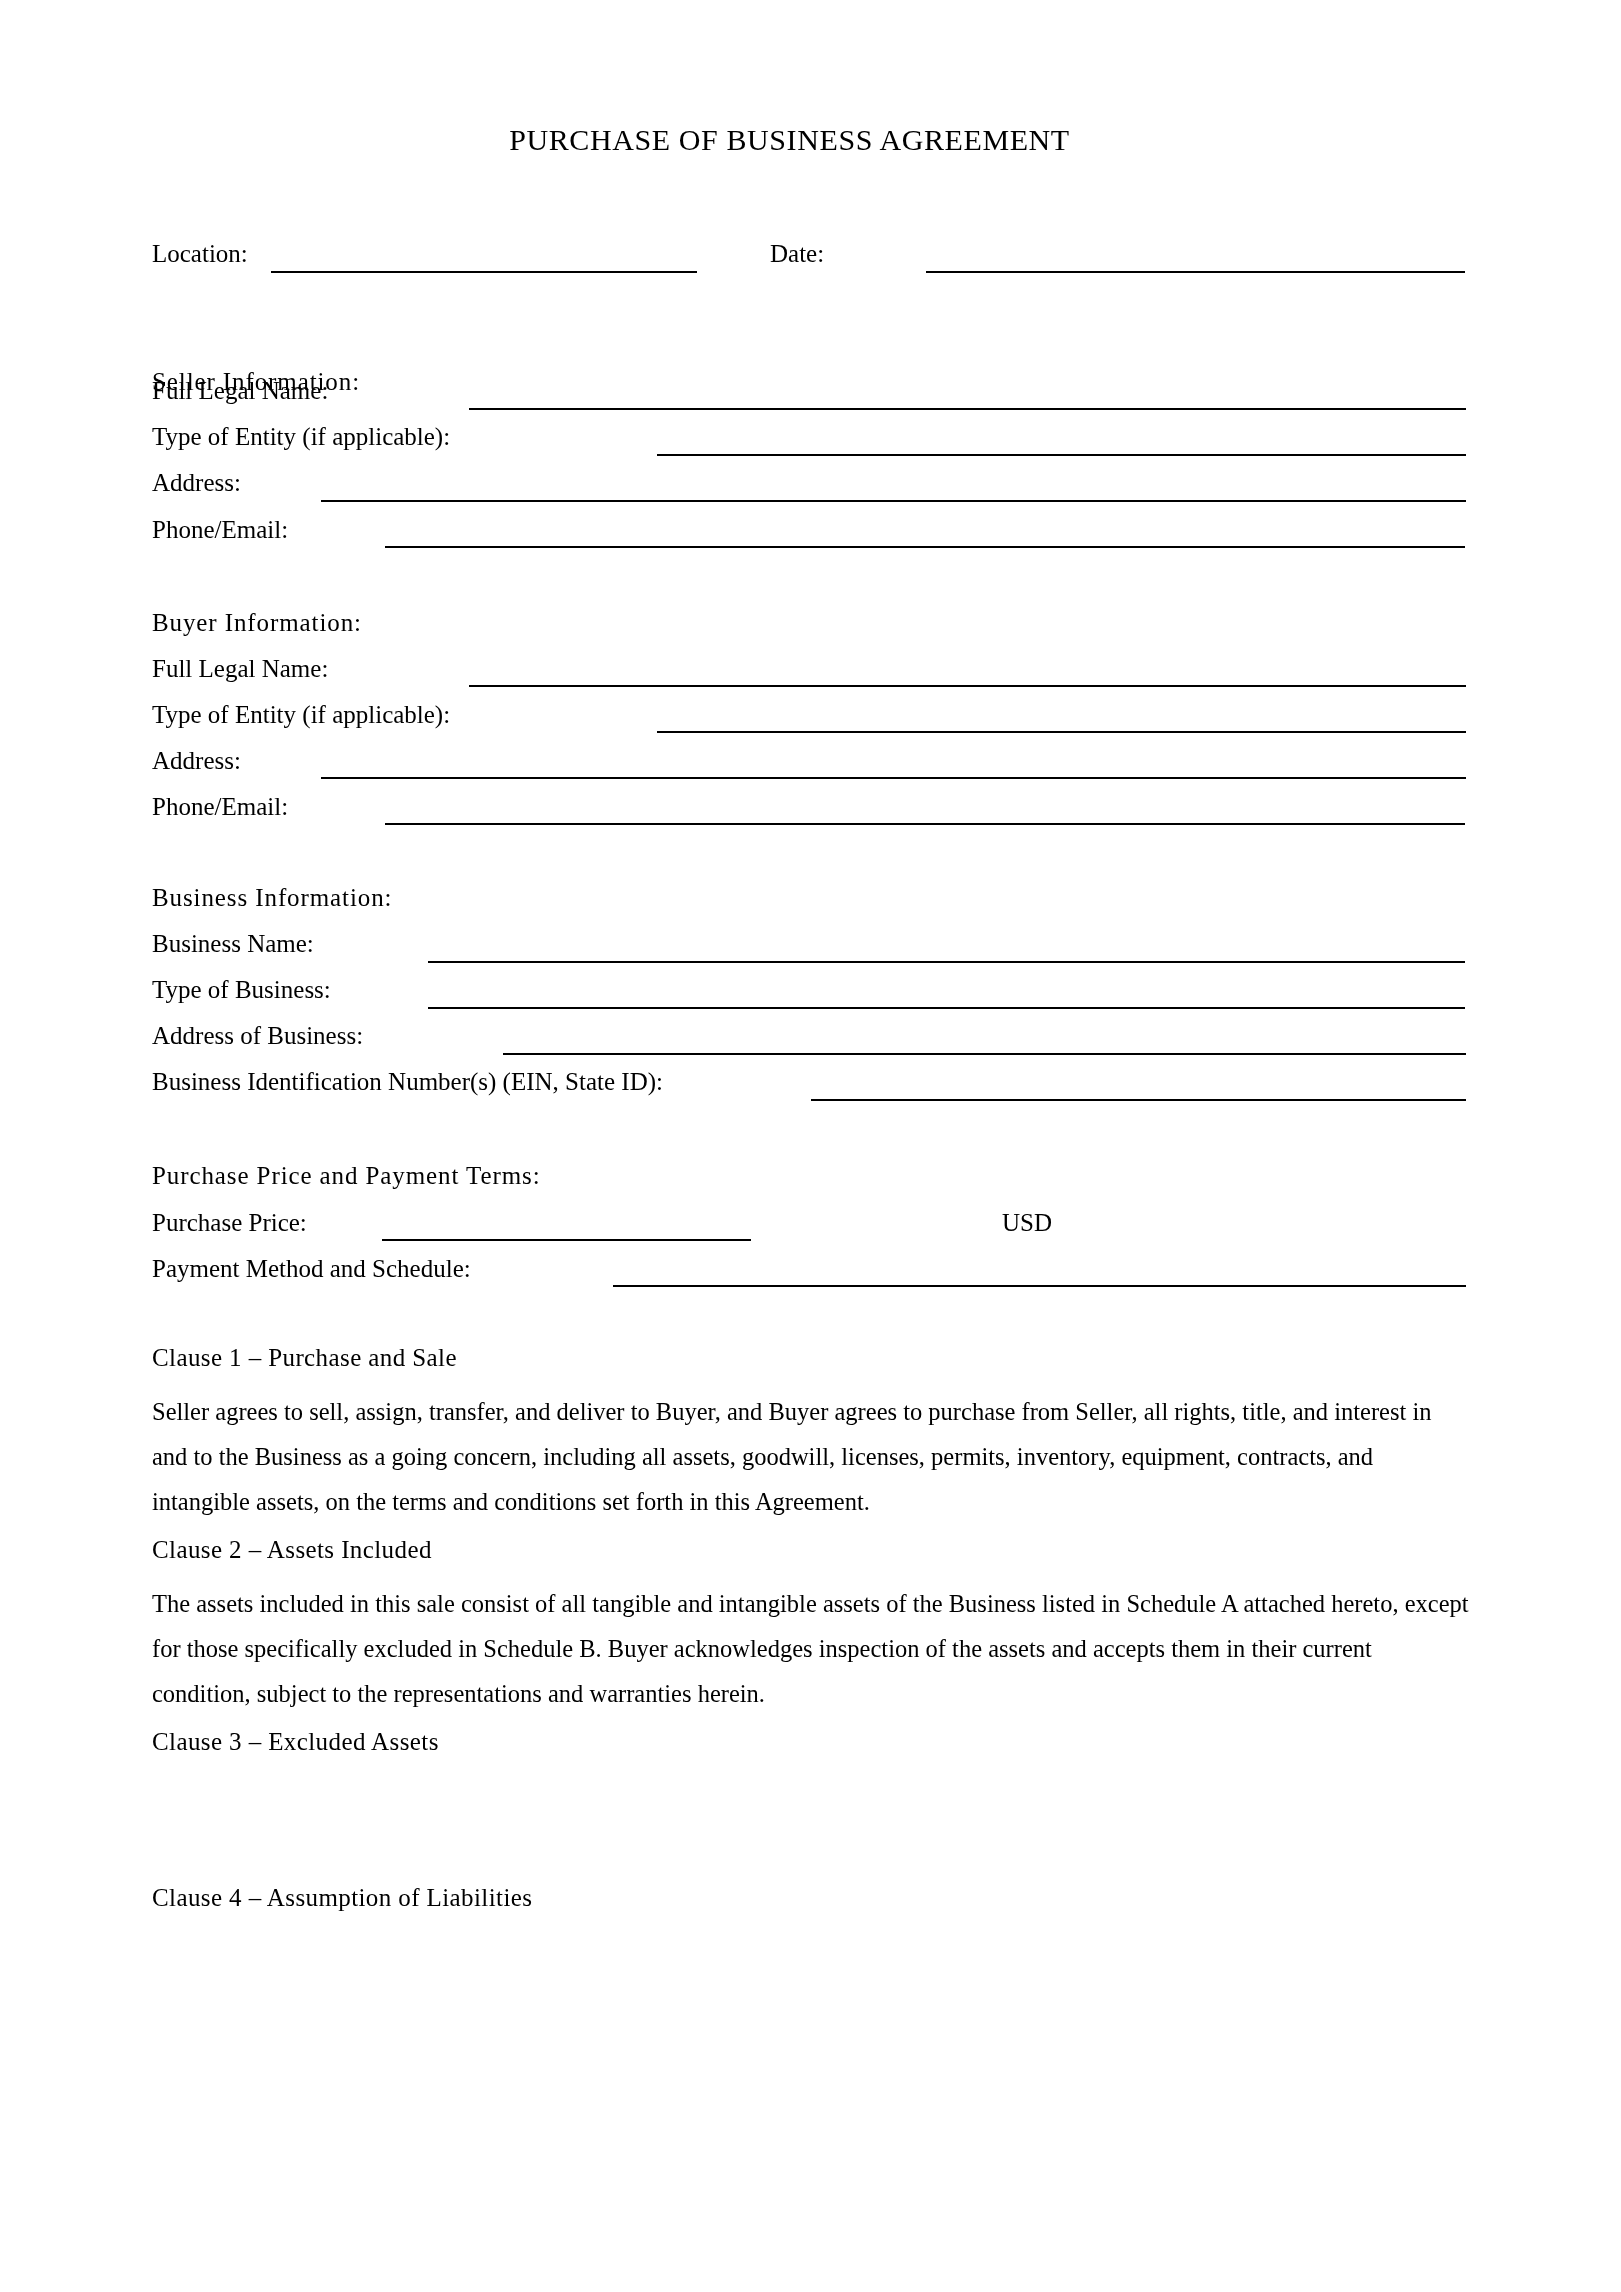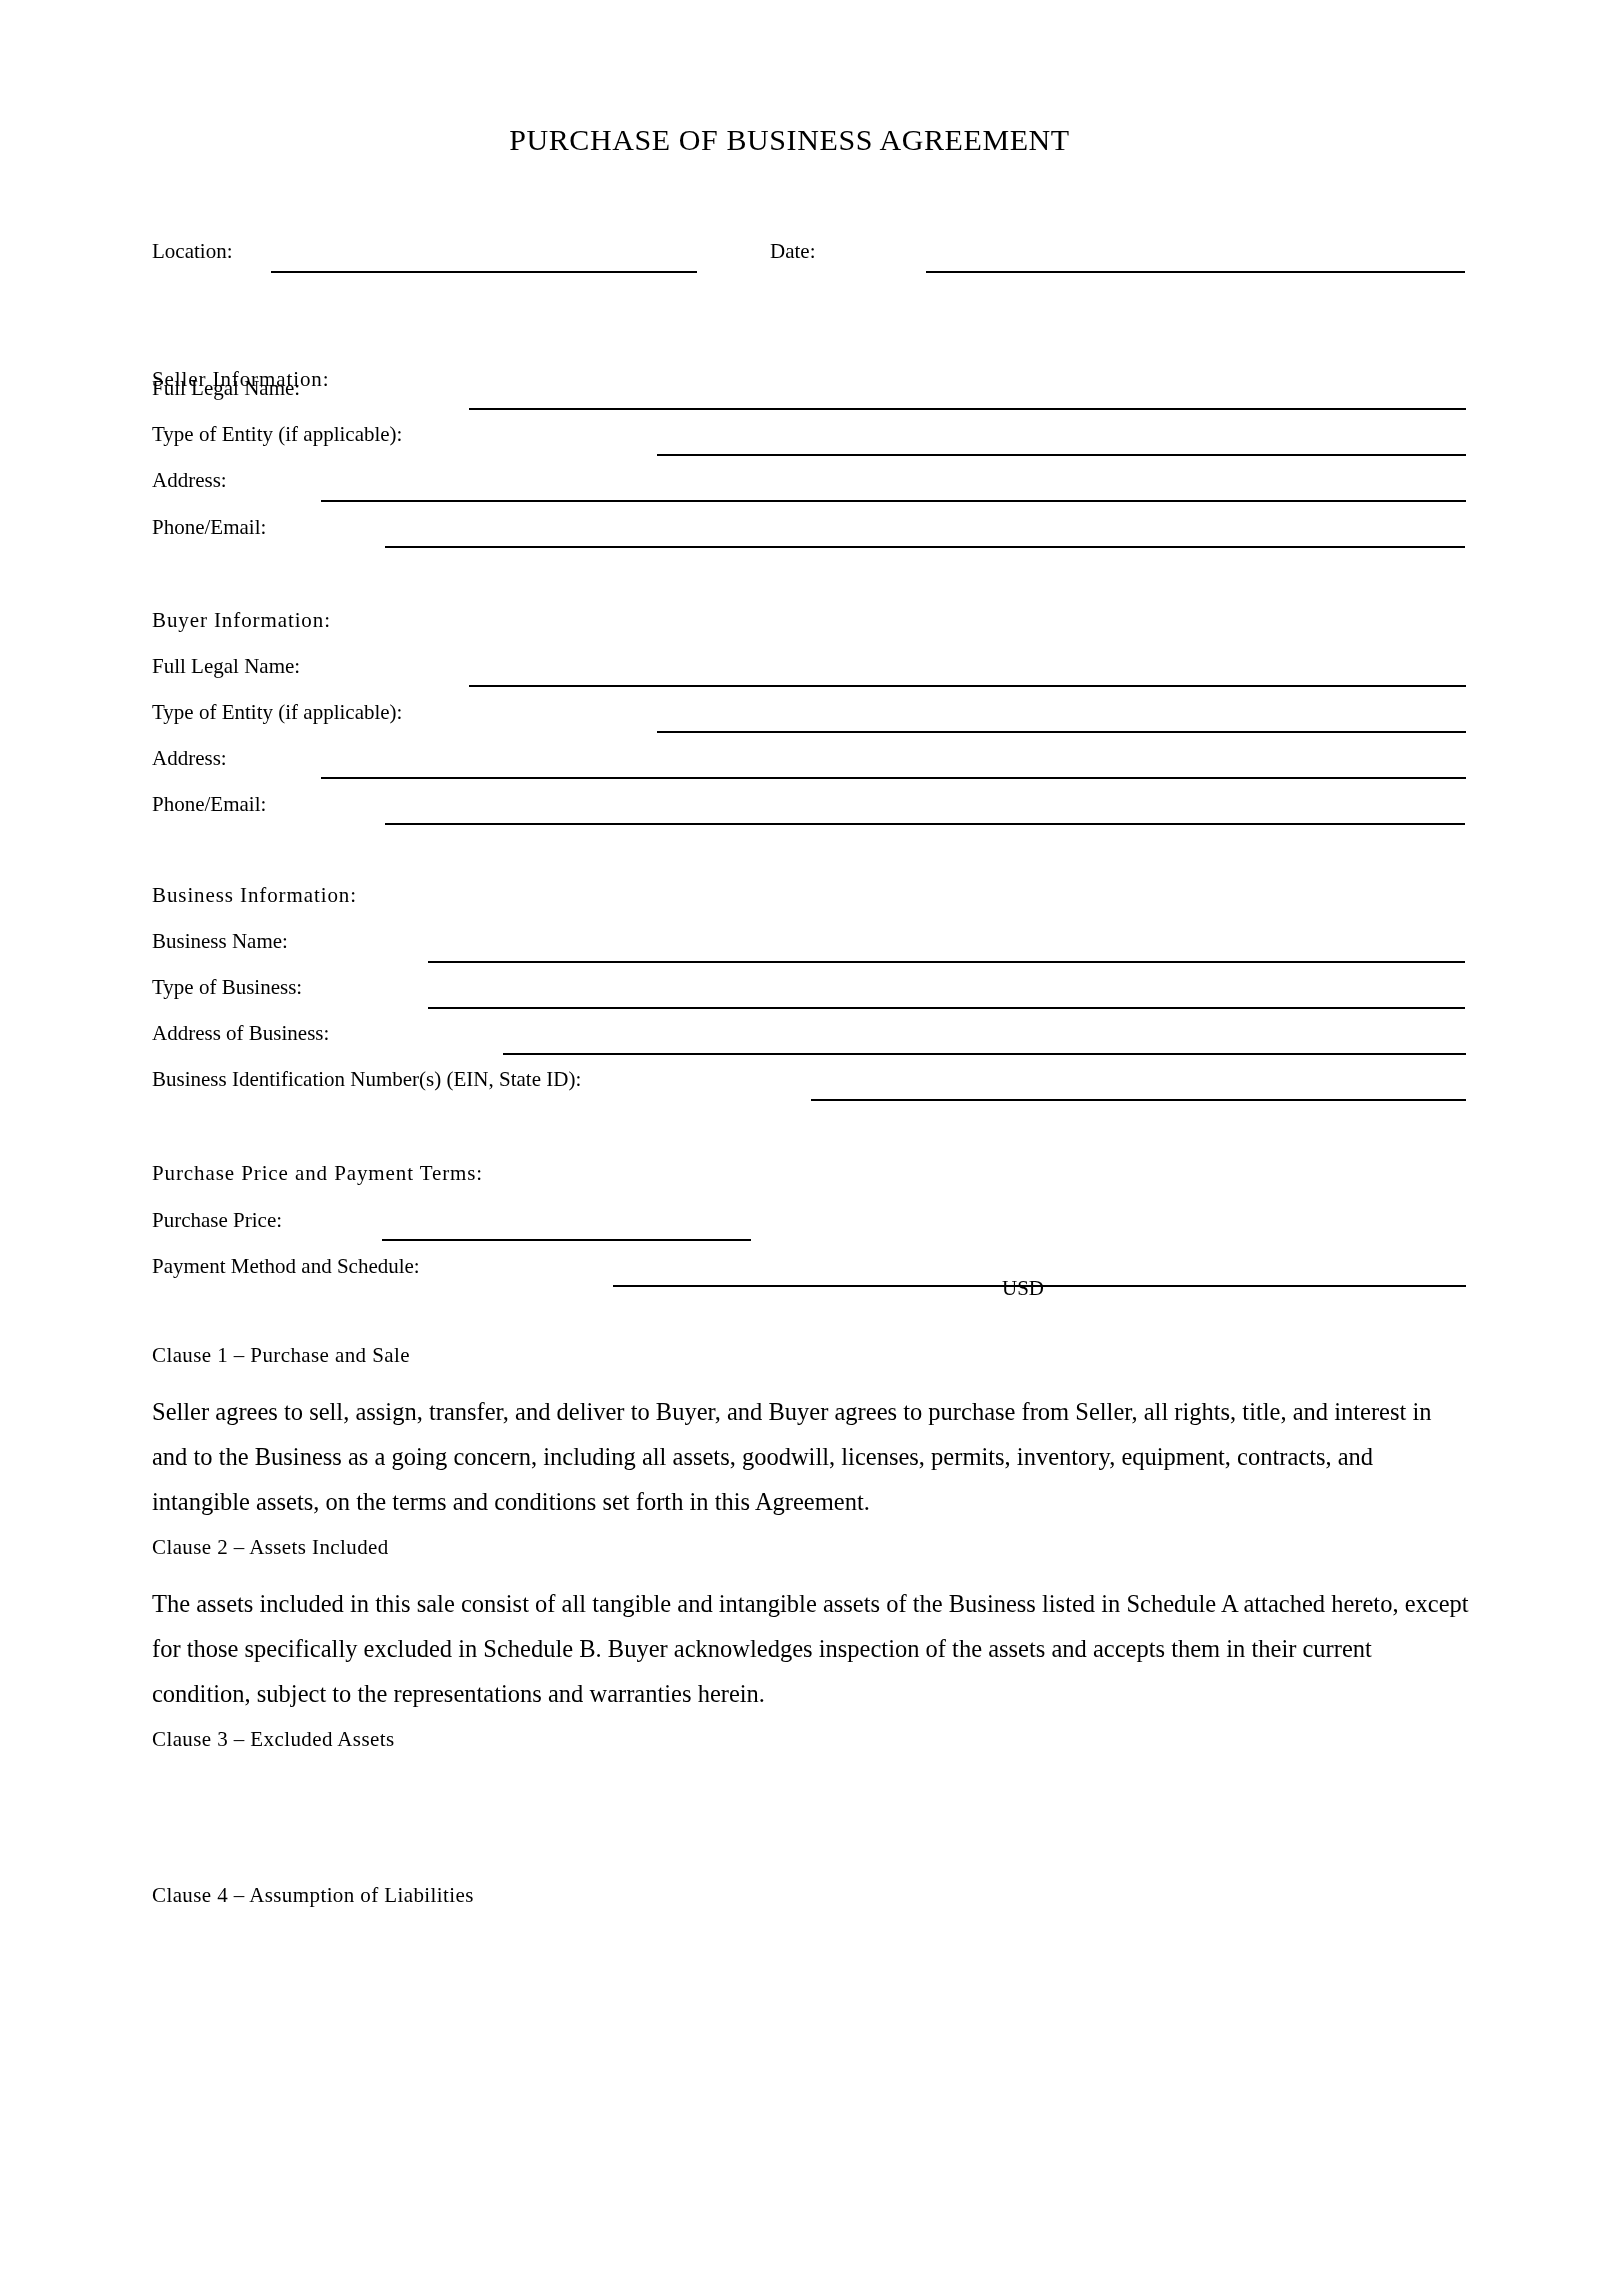--- a/index.html
+++ b/index.html
@@ -31,21 +31,21 @@
     width: 1579px;
     text-align: center;
     font-size: 30px;
     letter-spacing: 0.6px;
     white-space: nowrap;
   }
 
   
   .tx {
     position: absolute;
-    font-size: 21px;
+    font-size: 25px;
     line-height: 1;
     white-space: nowrap;
   }
   .section-head {
     letter-spacing: 0.9px;
   }
   .clause-head {
     letter-spacing: 0.4px;
   }
 
@@ -117,21 +117,21 @@
   <div class="tx" style="left:152px; top:1023px;">Address of Business:</div>
   <div class="rule" style="left:503px; top:1053px; width:963px;"></div>
 
   <div class="tx" style="left:152px; top:1069px;">Business Identification Number(s) (EIN, State ID):</div>
   <div class="rule" style="left:811px; top:1099px; width:655px;"></div>
 
   <div class="tx section-head" style="left:152px; top:1163px;">Purchase Price and Payment Terms:</div>
 
   <div class="tx" style="left:152px; top:1210px;">Purchase Price:</div>
   <div class="rule" style="left:382px; top:1239px; width:369px;"></div>
-  <div class="tx" style="left:1002px; top:1278px;">USD</div>
+  <div class="tx" style="left:1002px; top:1210px;">USD</div>
 
   <div class="tx" style="left:152px; top:1256px;">Payment Method and Schedule:</div>
   <div class="rule" style="left:613px; top:1285px; width:853px;"></div>
 
   <div class="tx clause-head" style="left:152px; top:1345px;">Clause 1 – Purchase and Sale</div>
   <div class="para" style="left:152px; top:1389px; width:1313px;">Seller agrees to sell, assign, transfer, and deliver to Buyer, and Buyer agrees to purchase from Seller, all rights, title, and interest in and to the Business as a going concern, including all assets, goodwill, licenses, permits, inventory, equipment, contracts, and intangible assets, on the terms and conditions set forth in this Agreement.</div>
 
   <div class="tx clause-head" style="left:152px; top:1537px;">Clause 2 – Assets Included</div>
   <div class="para" style="left:152px; top:1581px; width:1318px;">The assets included in this sale consist of all tangible and intangible assets of the Business listed in Schedule A attached hereto, except for those specifically excluded in Schedule B. Buyer acknowledges inspection of the assets and accepts them in their current condition, subject to the representations and warranties herein.</div>
 

